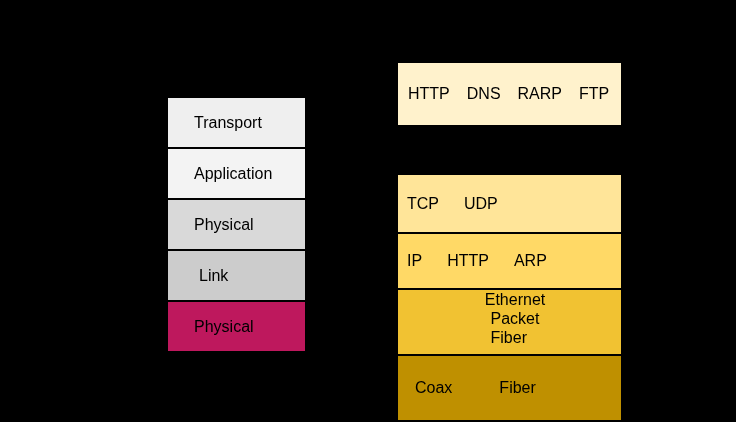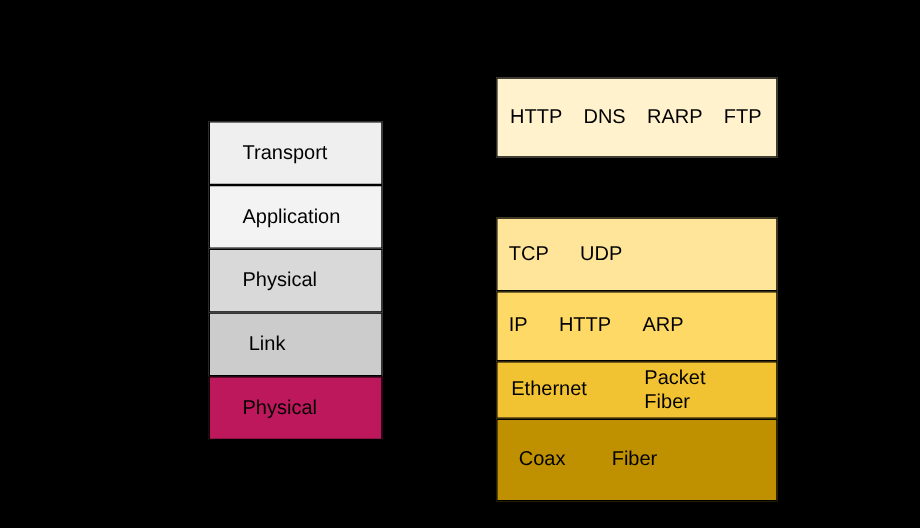--- a/index.html
+++ b/index.html
@@ -40,22 +40,22 @@
   .left-stack .box {
     height: 51px;
     padding-left: 26px;
   }
   .left-stack .box:nth-child(4) {
     padding-left: 31px;
   }
   .right-stack .box:nth-child(1) { height: 64px; padding-left: 10px; column-gap: 17px; }
   .right-stack .box:nth-child(2) { height: 59px; padding-left: 9px;  column-gap: 25px; margin-top: 48px; }
   .right-stack .box:nth-child(3) { height: 56px; padding-left: 9px;  column-gap: 25px; }
-  .right-stack .box:nth-child(4) { height: 46px; padding-left: 11px; column-gap: 46px; }
-  .right-stack .box:nth-child(5) { height: 66px; padding-left: 17px; column-gap: 37px; }
+  .right-stack .box:nth-child(4) { height: 66px; padding-left: 11px; column-gap: 46px; flex-direction: column; }
+  .right-stack .box:nth-child(5) { height: 66px; padding-left: 17px; column-gap: 47px; }
   .word {
     white-space: pre-line;
   }
 </style>
 </head>
 <body>
 
 <div class="canvas">
 
   <div class="stack left-stack">

